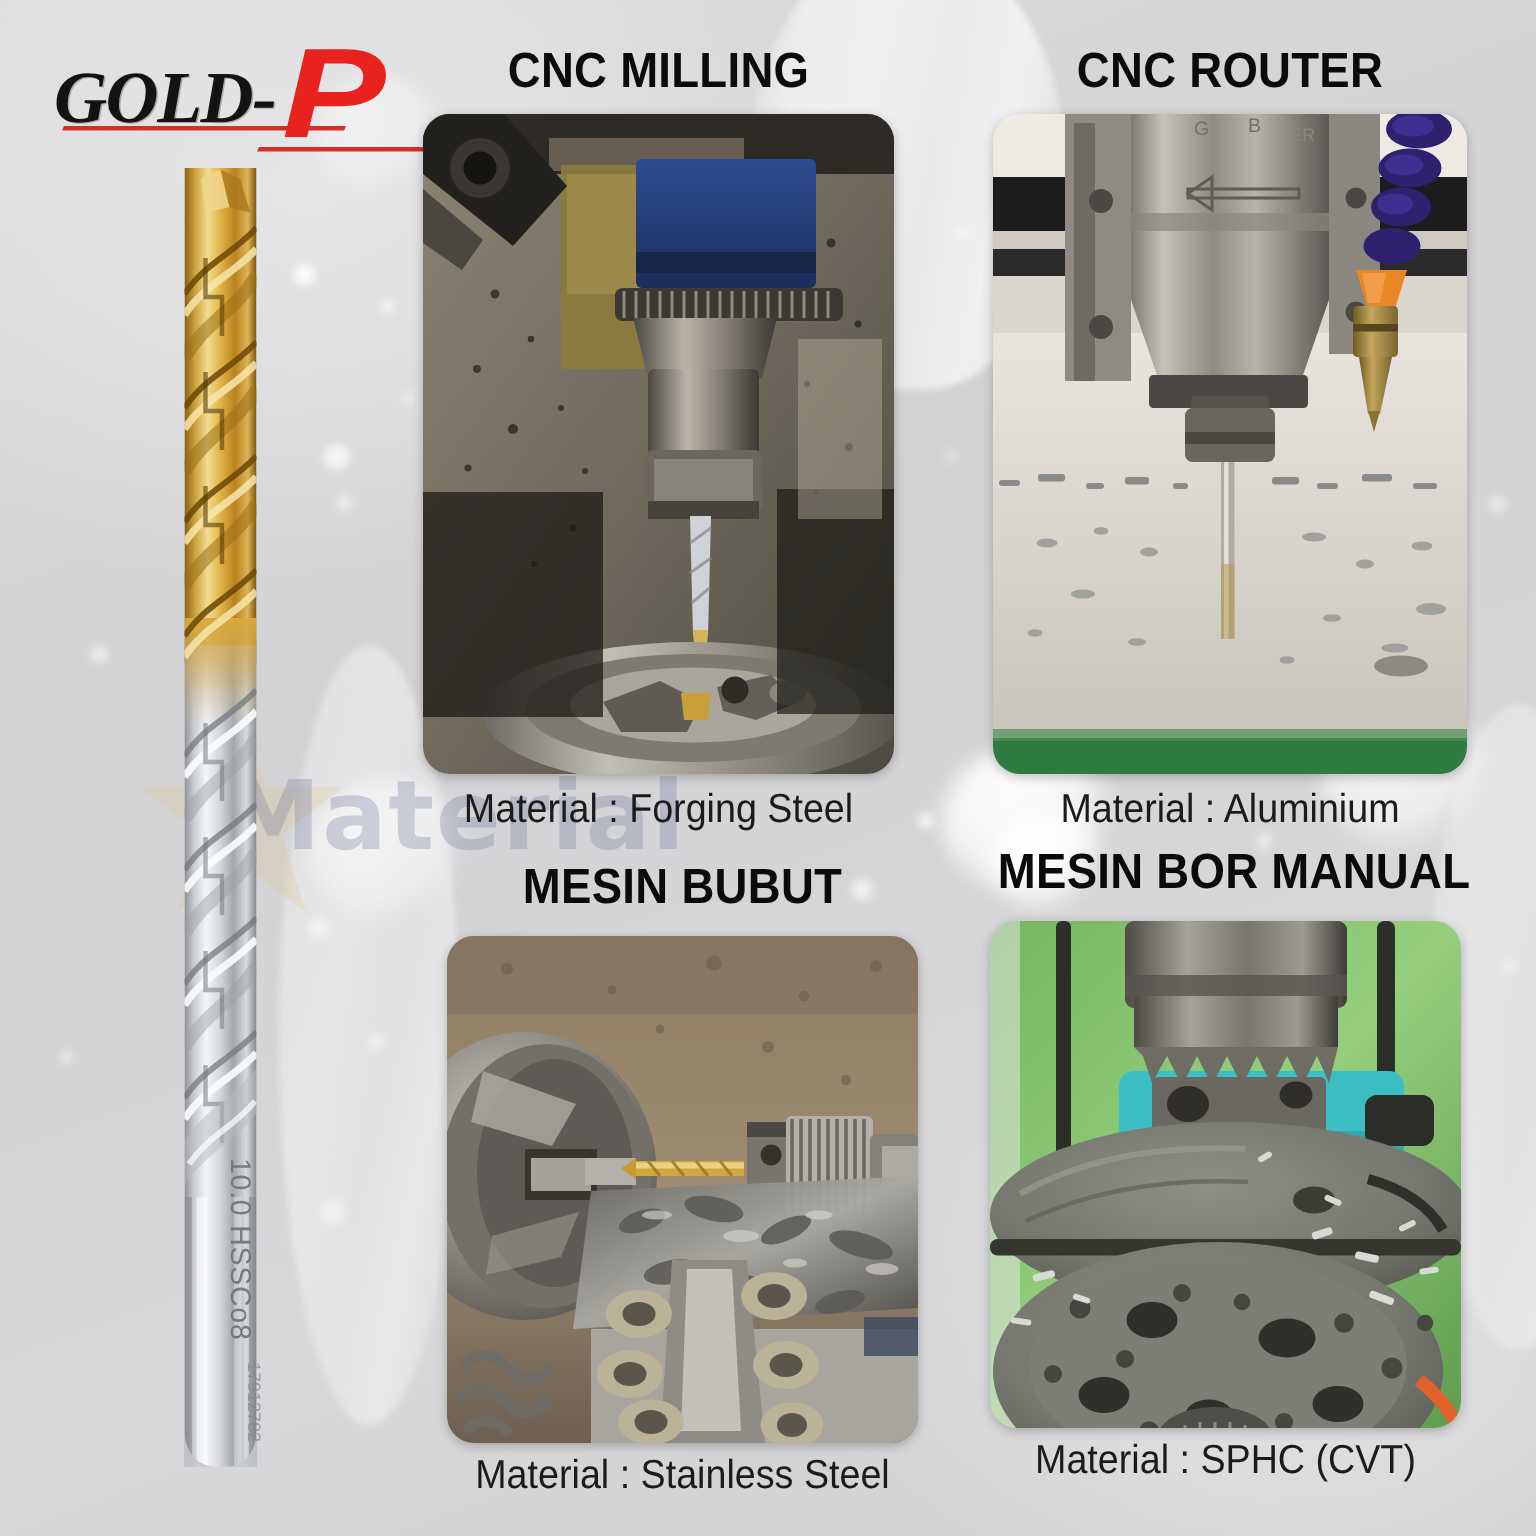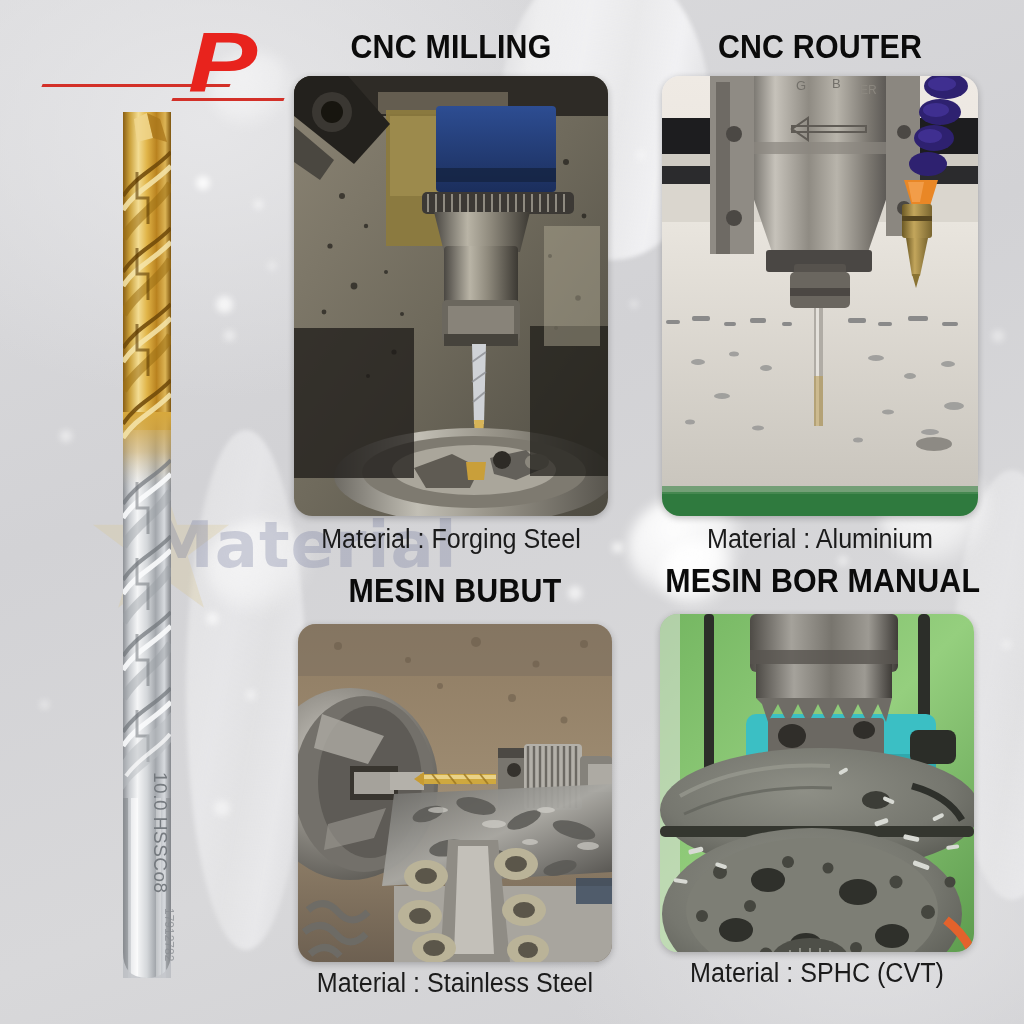--- a/index.html
+++ b/index.html
@@ -95,20 +95,21 @@
   <div class="bokeh" style="left:636px;top:150px;width:10px;height:10px;opacity:.45;"></div>
 
   <svg id="wstar" viewBox="0 0 100 100">
     <polygon points="50,4 61,37 96,37 68,58 79,93 50,72 21,93 32,58 4,37 39,37" fill="#d8c48a" opacity=".55"></polygon>
   </svg>
   <div id="watermark">Material</div>
 
   <div id="logo">
     <div class="rule1"></div>
     <div class="rule2"></div>
+    <div class="gold">GOLD-</div>
     <div class="pee">P</div>
   </div>
 
   <svg id="drill" viewBox="0 0 86 866" preserveAspectRatio="none">
     <defs>
       <linearGradient id="goldBody" x1="0" y1="0" x2="1" y2="0">
         <stop offset="0" stop-color="#8a5f14"></stop>
         <stop offset="0.14" stop-color="#caa03a"></stop>
         <stop offset="0.32" stop-color="#f3dc92"></stop>
         <stop offset="0.5" stop-color="#e0b448"></stop>
@@ -212,21 +213,21 @@
       <rect x="19" y="686" width="5" height="180" fill="#7f8388" opacity=".5"></rect>
       <rect x="62" y="686" width="5" height="180" fill="#7f8388" opacity=".5"></rect>
     </g>
 
     <path d="M19 840 Q19 866 43 866 Q67 866 67 840 L67 866 L19 866 Z" fill="#c4c7cb" opacity=".9"></path>
 
     <text x="0" y="0" fill="#6f7479" opacity=".92" font-family="Liberation Sans, sans-serif" font-size="19" letter-spacing="0.5" transform="translate(50 660) rotate(90)">10.0 HSSCo8</text>
     <text x="0" y="0" fill="#878b90" opacity=".75" font-family="Liberation Sans, sans-serif" font-size="12" transform="translate(61 796) rotate(90)">17912782</text>
   </svg>
 
-  <div class="panel" style="left:292px;top:28px;width:318px;height:500px;">
+  <div class="panel" style="left:280px;top:28px;width:318px;height:500px;">
     <div class="ptitle" style="top:0;left:0;">CNC MILLING</div>
     <div class="photo" style="left:2px;top:48px;width:314px;height:440px;">
       <svg viewBox="0 0 314 440" preserveAspectRatio="none">
         <defs>
           <linearGradient id="m1wall" x1="0" y1="0" x2="1" y2="1">
             <stop offset="0" stop-color="#8b8474"></stop>
               <stop offset="0.5" stop-color="#6f6a5c"></stop>
             <stop offset="1" stop-color="#4d4a41"></stop>
           </linearGradient>
           <linearGradient id="m1blue" x1="0" y1="0" x2="0" y2="1">

